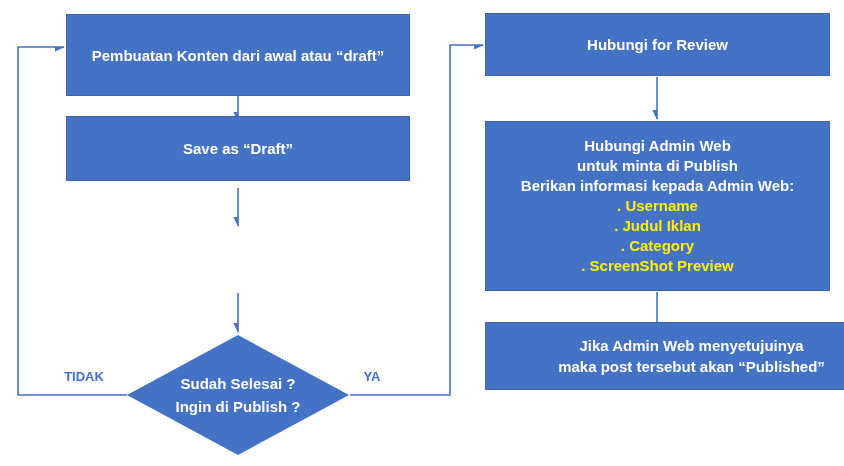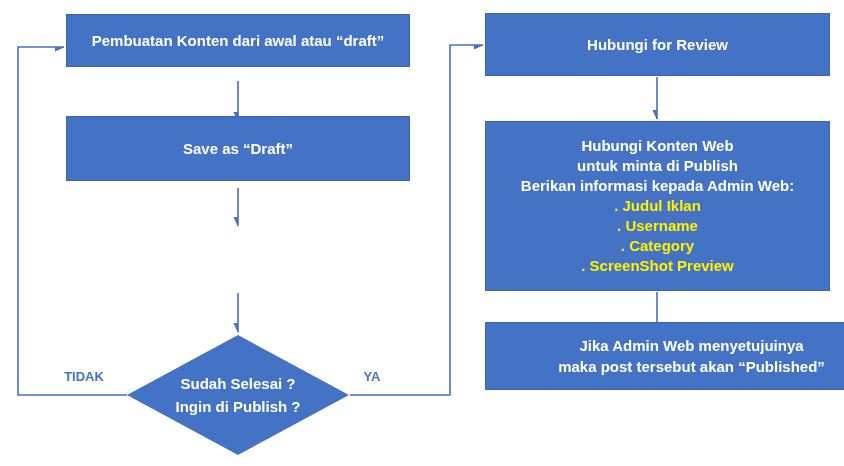--- a/index.html
+++ b/index.html
@@ -7,21 +7,21 @@
     position:relative;width:844px;height:466px;background:#fff;overflow:hidden;
     font-family:"Liberation Sans",sans-serif;
   }
   .connectors{position:absolute;left:0;top:0;z-index:1;}
   .node{
     position:absolute;z-index:2;background:var(--box,#4472C4);color:#fff;
     font-weight:bold;display:flex;flex-direction:column;align-items:center;justify-content:center;
     text-align:center;font-size:15px;box-sizing:border-box;
   }
   .rect{border:1px solid #3c64ad;}
-  .n-create{left:66px;top:14px;width:344px;height:53px;padding:0 14px;}
+  .n-create{left:66px;top:14px;width:344px;height:82px;padding:0 14px;}
   .n-save{left:66px;top:116px;width:344px;height:65px;text-align:center;}
   .n-preview{left:66px;top:228px;width:344px;height:64px;}
   .n-submit{left:485px;top:13px;width:345px;height:63px;}
   .n-contact{left:485px;top:121px;width:345px;height:170px;line-height:20px;}
   .n-published{left:485px;top:322px;width:413px;height:68px;line-height:21px;}
   .diamond{
     left:127px;top:335px;width:222px;height:120px;line-height:23px;
     clip-path:polygon(50% 0,100% 50%,50% 100%,0 50%);
   }
   .hl{color:var(--yellow,#FFF200);}
@@ -67,25 +67,25 @@
   </div>
 
   <div class="edge-label l-tidak">TIDAK</div>
   <div class="edge-label l-ya">YA</div>
 
   <div class="node rect n-submit">
     <span>Hubungi for Review</span>
   </div>
 
   <div class="node rect n-contact">
-    <span>Hubungi Konten Web</span>
+    <span>Hubungi Admin Web</span>
     <span>untuk minta di Publish</span>
     <span>Berikan informasi kepada Admin Web:</span>
+    <span class="hl">. Username</span>
     <span class="hl">. Judul Iklan</span>
-    <span class="hl">. Username</span>
     <span class="hl">. Category</span>
     <span class="hl">. ScreenShot Preview</span>
   </div>
 
   <div class="node rect n-published">
     <span>Jika Admin Web menyetujuinya</span>
     <span>maka post tersebut akan “Published”</span>
   </div>
 
 </div>

